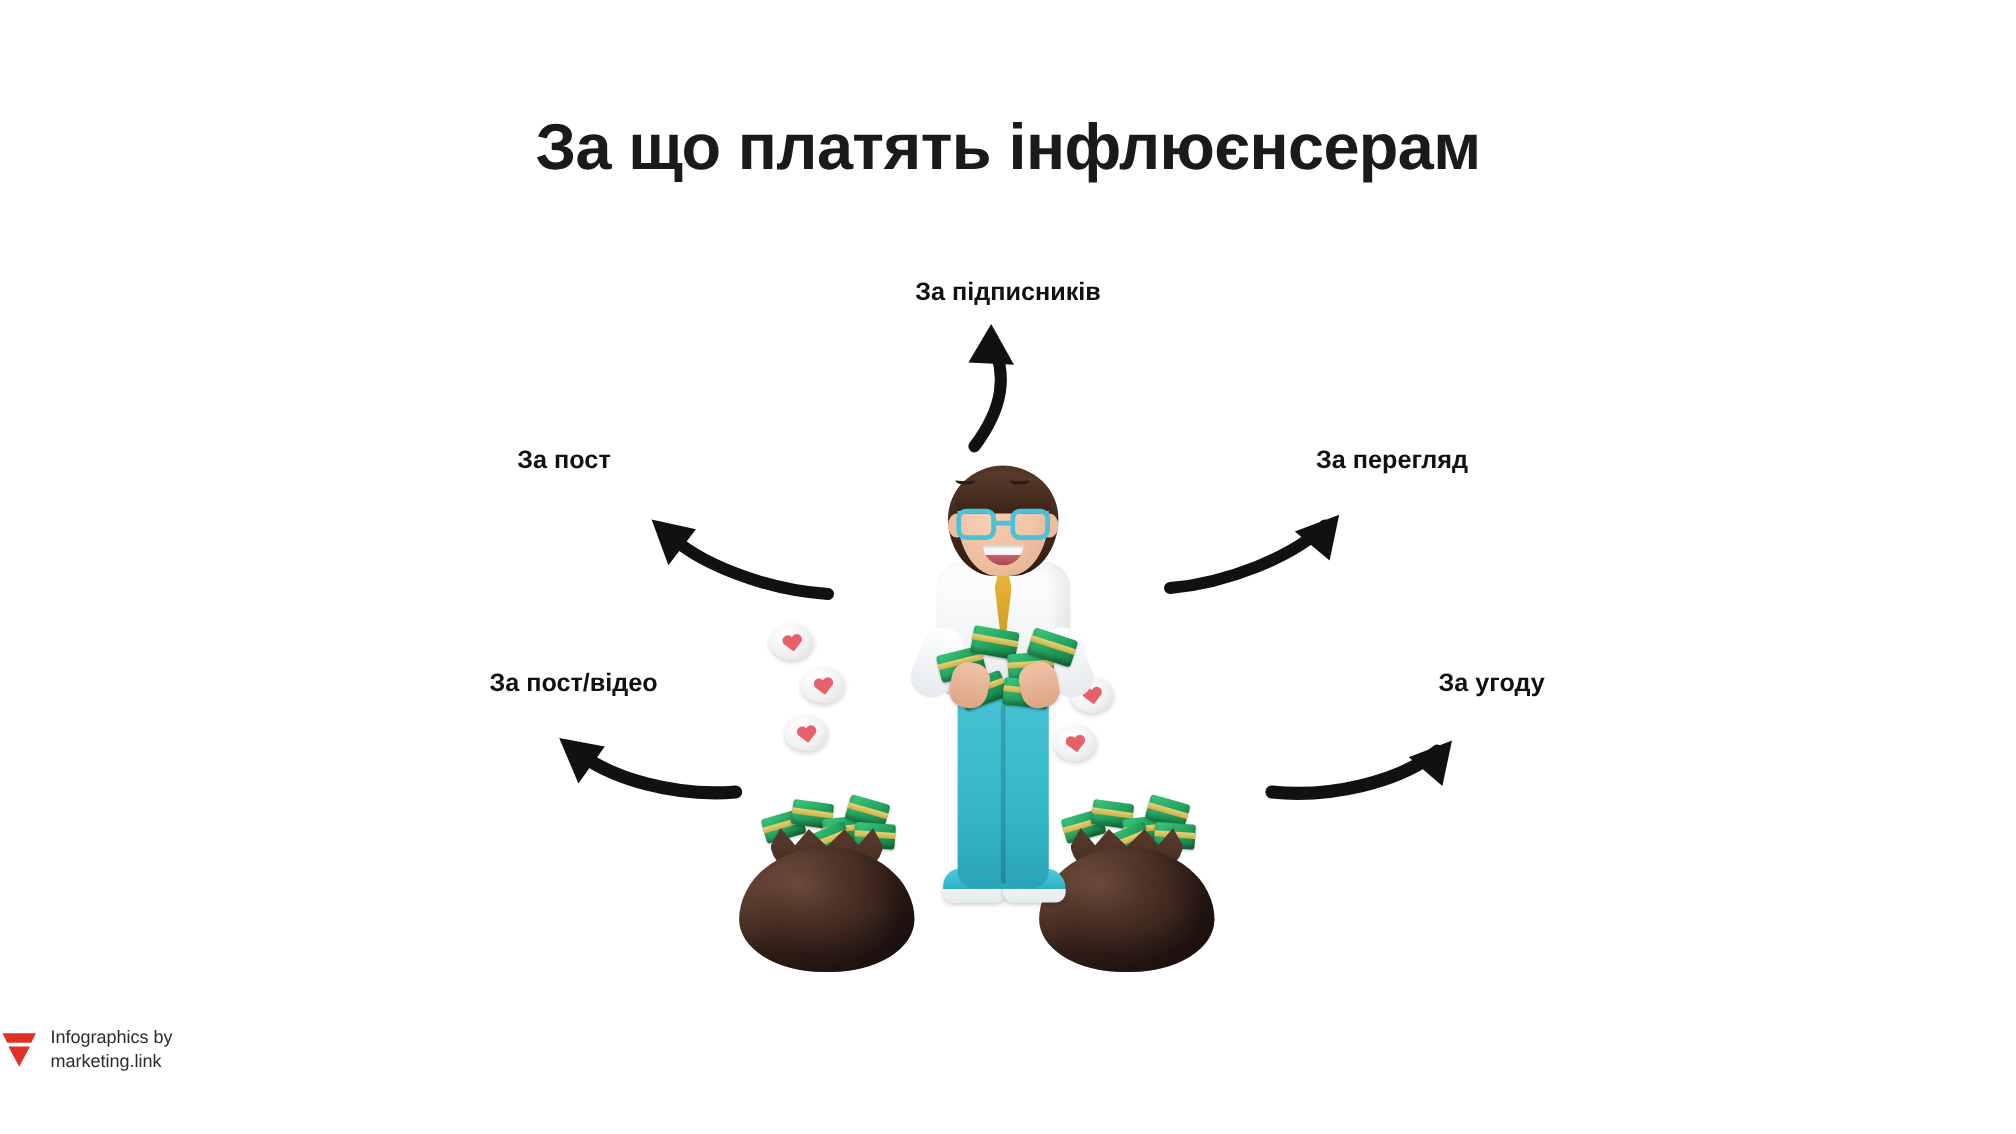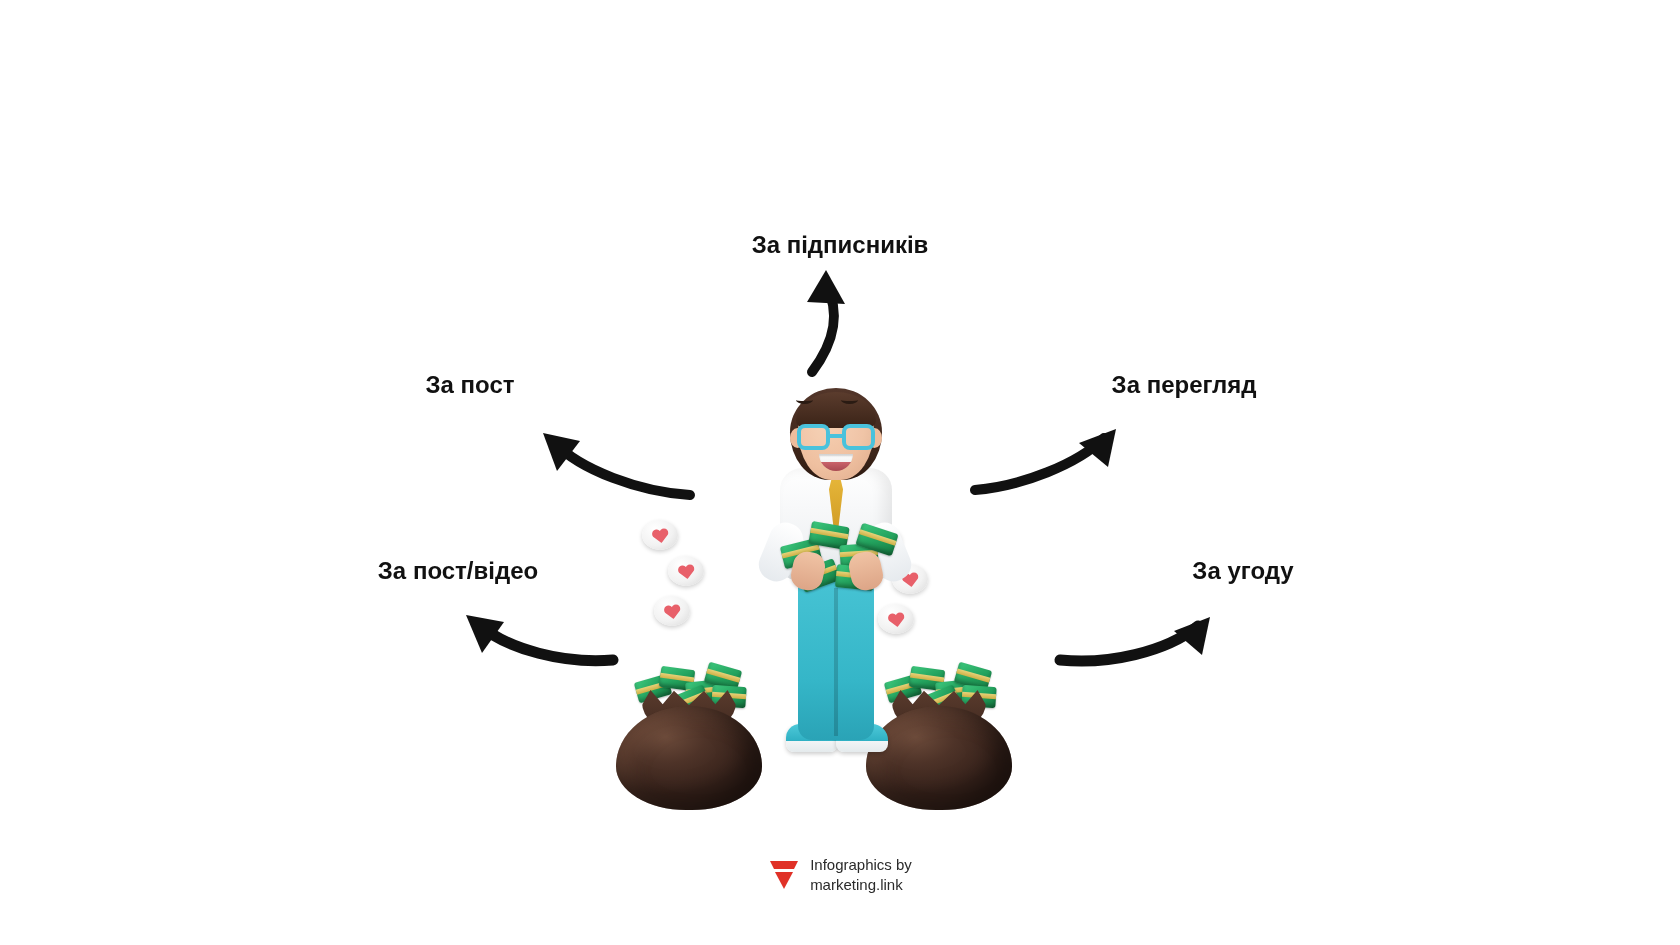--- a/index.html
+++ b/index.html
@@ -30,30 +30,30 @@
     font-weight: bold;
     color: #1a1a1a;
     letter-spacing: -0.5px;
     line-height: 1.15;
     white-space: nowrap;
   }
 
   
   .label {
     position: absolute;
-    font-size: 24px;
+    font-size: 21px;
     font-weight: bold;
     color: #111111;
     white-space: nowrap;
     line-height: 1;
   }
   .label-top        { top: 233px; left: 0; width: 1680px; text-align: center; }
   .label-left-up    { top: 373px; left: 470px; transform: translateX(-50%); }
-  .label-right-up   { top: 373px; left: 1184px; transform: translateX(-50%); }
-  .label-left-low   { top: 559px; left: 458px; transform: translateX(-50%); }
+  .label-right-up   { top: 373px; left: 1160px; transform: translateX(-50%); }
+  .label-left-low   { top: 559px; left: 478px; transform: translateX(-50%); }
   .label-right-low  { top: 559px; left: 1243px; transform: translateX(-50%); }
 
   
   .arrows {
     position: absolute;
     top: 0; left: 0;
     width: 1680px;
     height: 945px;
     pointer-events: none;
   }
@@ -350,37 +350,37 @@
   }
 
   
   .footer {
     position: absolute;
     left: 0;
     top: 855px;
     width: 1680px;
     display: flex;
     align-items: center;
-    justify-content: center;
     gap: 10px;
   }
   .footer-logo { width: 32px; height: 34px; flex: none; }
   .footer-text {
     font-size: 15px;
     line-height: 1.32;
     color: #2b2b2b;
     text-align: left;
     white-space: nowrap;
   }
 </style>
 </head>
 <body>
 
 <div class="infographic">
 
+  <div class="title">За що платять інфлюєнсерам</div>
 
   <svg class="arrows" viewBox="0 0 1680 945">
     <g fill="#111111">
 
       <g>
         <path d="M812 372 C 836 340, 840 312, 826 284" stroke="#111111" stroke-width="10" stroke-linecap="round" fill="none"></path>
         <path d="M826 270 L 845 304 L 807 302 Z"></path>
       </g>
 
       <g>

